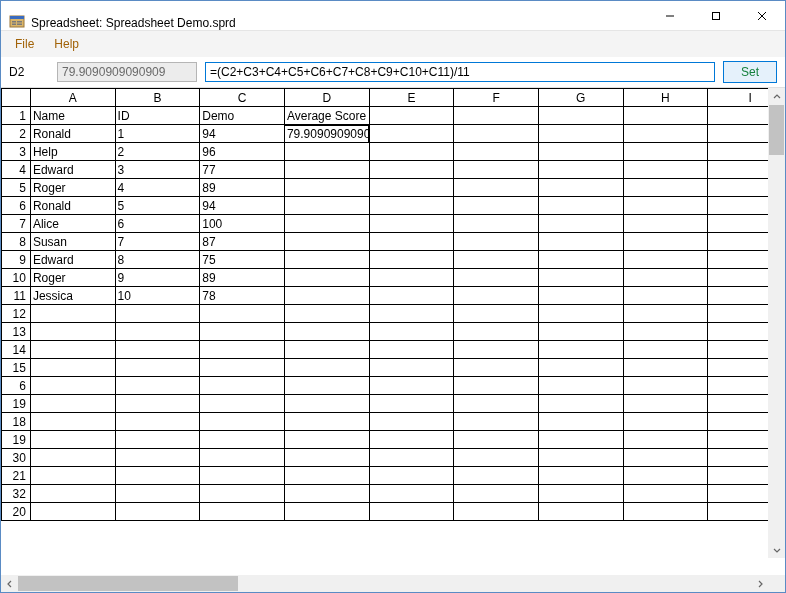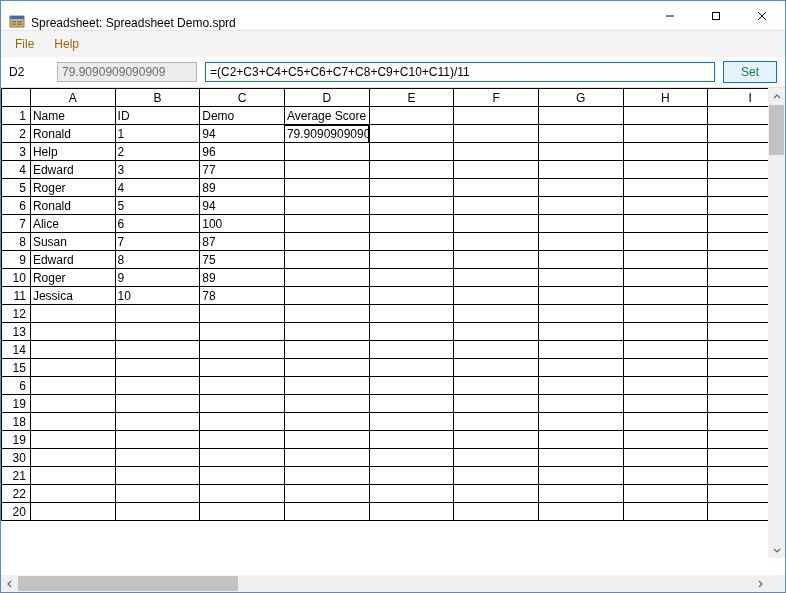--- a/index.html
+++ b/index.html
@@ -514,21 +514,21 @@
               <td></td>
               <td></td>
               <td></td>
               <td></td>
               <td></td>
               <td></td>
               <td></td>
               <td></td>
             </tr>
             <tr>
-              <th class="rowhdr">22</th>
+              <th class="rowhdr">32</th>
               <td></td>
               <td></td>
               <td></td>
               <td></td>
               <td></td>
               <td></td>
               <td></td>
               <td></td>
               <td></td>
             </tr>

